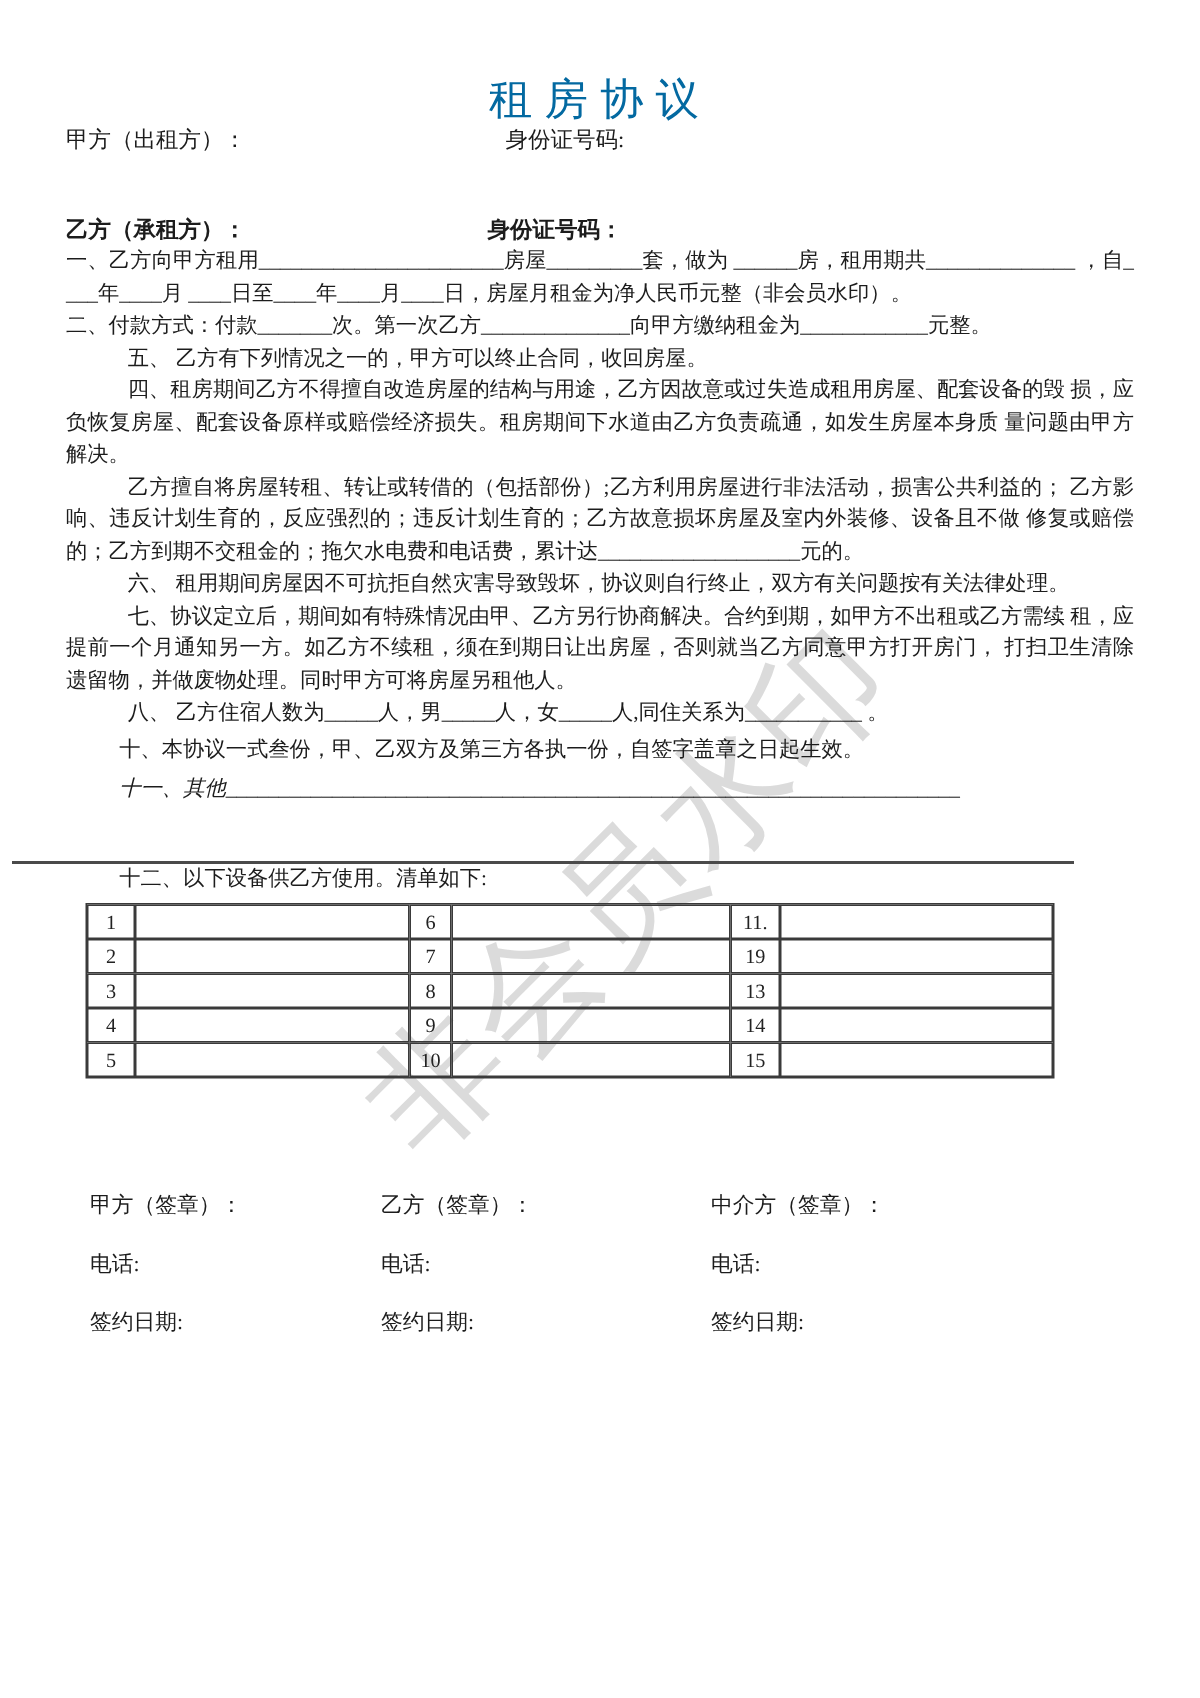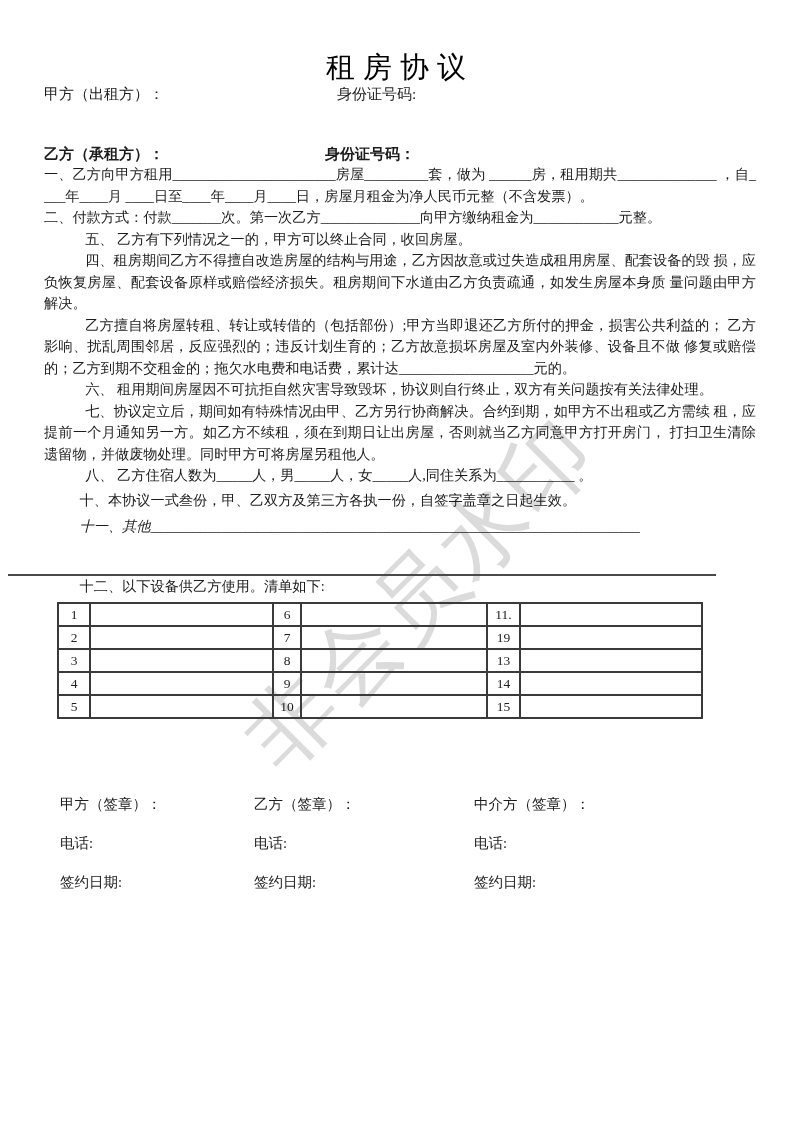--- a/index.html
+++ b/index.html
@@ -33,21 +33,21 @@
     z-index: 1;
     padding: 0 44px;
   }
   .doc-title {
     margin: 50px 0 0 0;
     text-align: center;
     font-size: 29px;
     font-weight: normal;
     letter-spacing: 8px;
     line-height: 34px;
-    color: #000000;
+    color: #0369a1;
   }
   .party-row { display: flex; font-size: 15px; line-height: 20px; }
   .party-row.a { }
   .party-row.b { margin-top: 40px; font-weight: bold; }
   .party-label.a { width: 293px; }
   .party-label.b { width: 281px; }
   p.body {
     margin: 0;
     font-size: 14.2px;
     line-height: 21.5px;
@@ -109,25 +109,25 @@
       <span class="party-label a">甲方（出租方）：</span>
       <span>身份证号码:</span>
     </div>
 
     <div class="party-row b">
       <span class="party-label b">乙方（承租方）：</span>
       <span>身份证号码：</span>
     </div>
 
 
-    <p class="body">一、乙方向甲方租用_______________________房屋_________套，做为 ______房，租用期共______________ ，自____年____月 ____日至____年____月____日，房屋月租金为净人民币元整（不含发票）。</p>
+    <p class="body">一、乙方向甲方租用_______________________房屋_________套，做为 ______房，租用期共______________ ，自____年____月 ____日至____年____月____日，房屋月租金为净人民币元整（非会员水印）。</p>
     <p class="body">二、付款方式：付款_______次。第一次乙方______________向甲方缴纳租金为____________元整。</p>
     <p class="body indent">五、 乙方有下列情况之一的，甲方可以终止合同，收回房屋。</p>
     <p class="body indent">四、租房期间乙方不得擅自改造房屋的结构与用途，乙方因故意或过失造成租用房屋、配套设备的毁 损，应负恢复房屋、配套设备原样或赔偿经济损失。租房期间下水道由乙方负责疏通，如发生房屋本身质 量问题由甲方解决。</p>
-    <p class="body indent">乙方擅自将房屋转租、转让或转借的（包括部份）;甲方当即退还乙方所付的押金，损害公共利益的； 乙方影响、扰乱周围邻居，反应强烈的；违反计划生育的；乙方故意损坏房屋及室内外装修、设备且不做 修复或赔偿的；乙方到期不交租金的；拖欠水电费和电话费，累计达___________________元的。</p>
+    <p class="body indent">乙方擅自将房屋转租、转让或转借的（包括部份）;乙方利用房屋进行非法活动，损害公共利益的； 乙方影响、违反计划生育的，反应强烈的；违反计划生育的；乙方故意损坏房屋及室内外装修、设备且不做 修复或赔偿的；乙方到期不交租金的；拖欠水电费和电话费，累计达___________________元的。</p>
     <p class="body indent">六、 租用期间房屋因不可抗拒自然灾害导致毁坏，协议则自行终止，双方有关问题按有关法律处理。</p>
     <p class="body indent">七、协议定立后，期间如有特殊情况由甲、乙方另行协商解决。合约到期，如甲方不出租或乙方需续 租，应提前一个月通知另一方。如乙方不续租，须在到期日让出房屋，否则就当乙方同意甲方打开房门， 打扫卫生清除遗留物，并做废物处理。同时甲方可将房屋另租他人。</p>
     <p class="body indent">八、 乙方住宿人数为_____人，男_____人，女_____人,同住关系为___________ 。</p>
     <p class="body indent-md mt3">十、本协议一式叁份，甲、乙双方及第三方各执一份，自签字盖章之日起生效。</p>
     <p class="body indent-md mt5">十一、其他_____________________________________________________________________</p>
 
     <div class="divider"></div>
 
     <p class="body indent-md equip-heading">十二、以下设备供乙方使用。清单如下:</p>
 

